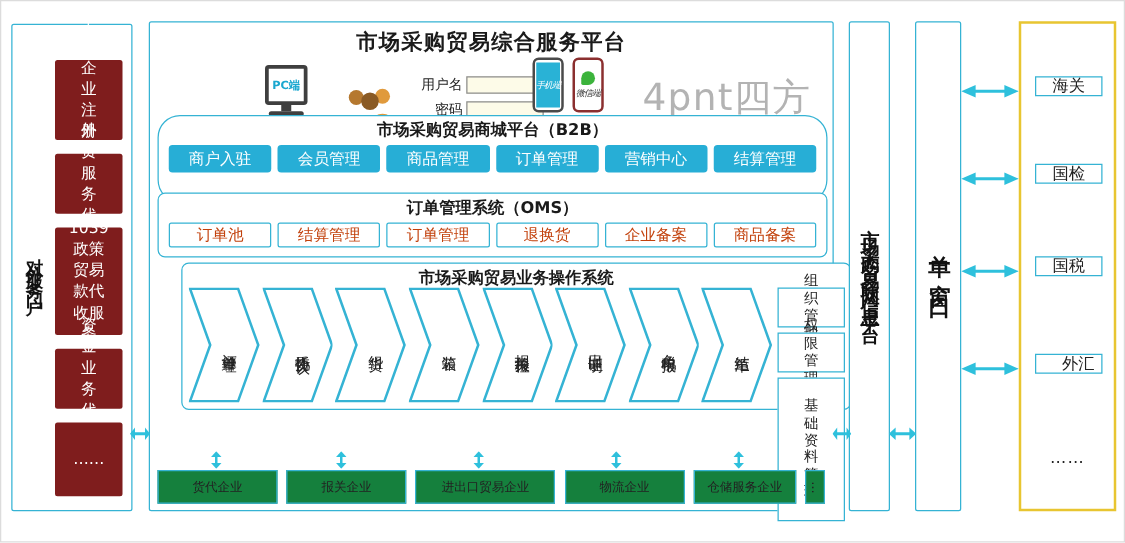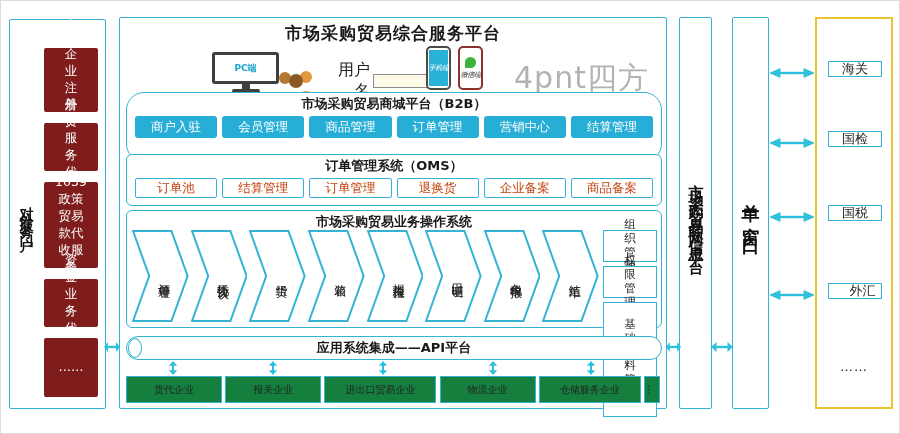--- a/index.html
+++ b/index.html
@@ -14,62 +14,62 @@
   .left-items { position:absolute; left:34px; top:28px; right:7px; bottom:28px; display:flex; flex-direction:column; gap:11px; }
   .blue-box { background:#7f1d1d; color:#fff; font-size:12.5px; line-height:1.35; display:flex; align-items:center; justify-content:center; text-align:center; padding:21px; border-radius:2px; }
   .bx1 { height:64px; } .bx2 { height:48px; } .bx3 { height:86px; } .bx4 { height:48px; } .bx5 { flex:1; }
 
   
   .center-panel { left:118px; top:16px; width:548px; height:392px; }
   .center-title { position:absolute; top:4px; left:0; width:100%; text-align:center; font-size:17px; font-weight:bold; color:#1a1a1a; letter-spacing:1px; }
   .clients { position:absolute; top:24px; left:0; right:0; height:66px; }
   .monitor { position:absolute; left:92px; top:10px; }
   .monitor-screen { background:#3f3f3f; padding:3px; border-radius:3px; }
-  .screen-inner { background:#fff; width:61px; height:26px; display:flex; align-items:center; justify-content:center; color:#1aa7cf; font-size:9px; font-weight:bold; }
+  .screen-inner { background:#fff; width:28px; height:26px; display:flex; align-items:center; justify-content:center; color:#1aa7cf; font-size:9px; font-weight:bold; }
   .monitor-neck { width:8px; height:5px; background:#3f3f3f; margin:0 auto; }
   .monitor-base { width:28px; height:4px; background:#3f3f3f; margin:0 auto; border-radius:2px; }
   .users { position:absolute; left:152px; top:26px; width:50px; height:36px; }
   .login-form { position:absolute; left:206px; top:18px; }
   .form-row { display:flex; align-items:center; margin-bottom:5px; }
-  .form-label { display:inline-block; width:44px; text-align:right; font-size:16px; color:#222; margin-right:3px; }
+  .form-label { display:inline-block; width:44px; text-align:right; font-size:11px; color:#222; margin-right:3px; }
   .form-input { width:62px; height:14px; border:1px solid #8c8c8c; background:#fdfbe8; }
   .phone { position:absolute; width:25px; height:44px; border:2px solid #4a4a4a; border-radius:5px; background:#fff; padding:2px 1px; top:4px;font-style:italic; }
   .phone-mobile { left:306px; }
   .phone-wechat { left:338px; border-color:#8b2f2f; }
   .phone-screen { width:100%; height:100%; display:flex; flex-direction:column; align-items:center; justify-content:center; gap:2px; }
   .phone-screen.cyan { background:#29b2d6; }
   .phone-label { font-size:7px; color:#fff; letter-spacing:-0.5px; white-space:nowrap; }
   .phone-label.dark { color:#333; }
   .wechat-bubble { width:11px; height:11px; background:#3cb43c; border-radius:50% 50% 50% 12%; display:inline-block; }
   .watermark { position:absolute; left:394px; top:16px; font-size:30px; color:#b3b3b3; letter-spacing:1px; }
 
   .sub-box { position:absolute; left:6px; width:536px; border:1px solid #35b3d4; border-radius:6px; background:#fff; }
   .sub-title { text-align:center; font-size:13px; font-weight:bold; color:#1a1a1a; margin-top:2px; }
   .btn-row { display:flex; gap:5px; padding:3px 8px 0; }
   .cyan-btn { flex:1; height:22px; background:#27aed6; color:#fff; font-size:12.5px; display:flex; align-items:center; justify-content:center; border-radius:3px; cursor:default; }
   .white-btn { flex:1; height:20px; border:1px solid #35b3d4; background:#fff; color:#c2410c; font-size:12.5px; display:flex; align-items:center; justify-content:center; border-radius:2px; }
   .b2b-box { top:74px; height:70px;border-radius:18px; }
   .oms-box { top:136px; height:52px; }
-  .ops-box { top:192px; height:118px; }
+  .ops-box { top:192px; height:118px;margin-left:19px; }
 
   .steps { position:absolute; left:5px; top:19px; right:62px; bottom:5px; display:flex; gap:2px; }
   .step { flex:1; position:relative; }
   .step svg { position:absolute; inset:0; width:100%; height:100%; }
   .step polygon { fill:#fff; stroke:#35b3d4; stroke-width:2; }
   .step-label { position:absolute; inset:0; display:flex; align-items:center; justify-content:center; writing-mode:vertical-rl; text-orientation:upright; font-size:12px; color:#222; letter-spacing:1px; padding-left:7px; }
   .admin-col { position:absolute; right:4px; top:19px; bottom:5px; width:54px; display:flex; flex-direction:column; gap:4px; }
   .admin-box { border:1px solid #35b3d4; background:#fff; font-size:11.5px; line-height:1.2; display:flex; align-items:center; justify-content:center; text-align:center; color:#222; padding:15px; }
   .ab1,.ab2 { height:27px; } .ab3 { flex:1; }
 
   .api-bar { position:absolute; left:6px; top:318px; width:536px; height:24px; border:1px solid #35b3d4; border-radius:12px; background:#fff; display:flex; align-items:center; justify-content:center; font-size:13px; font-weight:bold; color:#1a1a1a; }
   .api-ellipse { position:absolute; left:1px; top:1px; bottom:1px; width:14px; border:1px solid #35b3d4; border-radius:50%; }
 
   .partners { position:absolute; left:6px; right:6px; top:358px; height:27px; display:flex; justify-content:space-between; }
   .partner-box { border:1px solid #35b3d4; background:#15803d; display:flex; align-items:center; justify-content:center; font-size:10px; color:#222; }
-  .pw1 { width:96px; } .pw2 { width:96px; } .pw3 { width:112px; } .pw4 { width:96px; } .pw5 { width:102px; }
+  .pw1 { width:96px; } .pw2 { width:96px; } .pw3 { width:112px; } .pw4 { width:96px; } .pw5 { width:82px; }
   .p-dots { width:16px; writing-mode:vertical-rl; }
 
   .av { position:absolute; top:343px; width:10px; height:14px; }
 
   
   .info-platform { left:678px; top:16px; width:33px; height:392px; }
   .info-platform .v-text { width:100%; height:100%; font-size:15px; letter-spacing:7px; }
   .single-window { left:731px; top:16px; width:37px; height:392px; }
   .single-window .v-text { width:100%; height:100%; font-size:18px; letter-spacing:12px; }
 
@@ -215,24 +215,20 @@
           <span class="step-label">结汇单</span>
         </div>
       </div>
       <div class="admin-col">
         <div class="admin-box ab1">组织管理</div>
         <div class="admin-box ab2">权限管理</div>
         <div class="admin-box ab3">基础资料管理</div>
       </div>
     </div>
 
-    <div class="api-bar">
-      <div class="api-ellipse"></div>
-      <span>应用系统集成——API平台</span>
-    </div>
 
     <svg class="av" style="left:48px" viewBox="0 0 12 18" preserveAspectRatio="none">
         <line x1="6" y1="4" x2="6" y2="14" stroke="#2ec0dc" stroke-width="2.4"></line>
         <polygon points="6,0 1,6 11,6" fill="#2ec0dc"></polygon>
         <polygon points="6,18 1,12 11,12" fill="#2ec0dc"></polygon>
       </svg>
     <svg class="av" style="left:148px" viewBox="0 0 12 18" preserveAspectRatio="none">
         <line x1="6" y1="4" x2="6" y2="14" stroke="#2ec0dc" stroke-width="2.4"></line>
         <polygon points="6,0 1,6 11,6" fill="#2ec0dc"></polygon>
         <polygon points="6,18 1,12 11,12" fill="#2ec0dc"></polygon>

